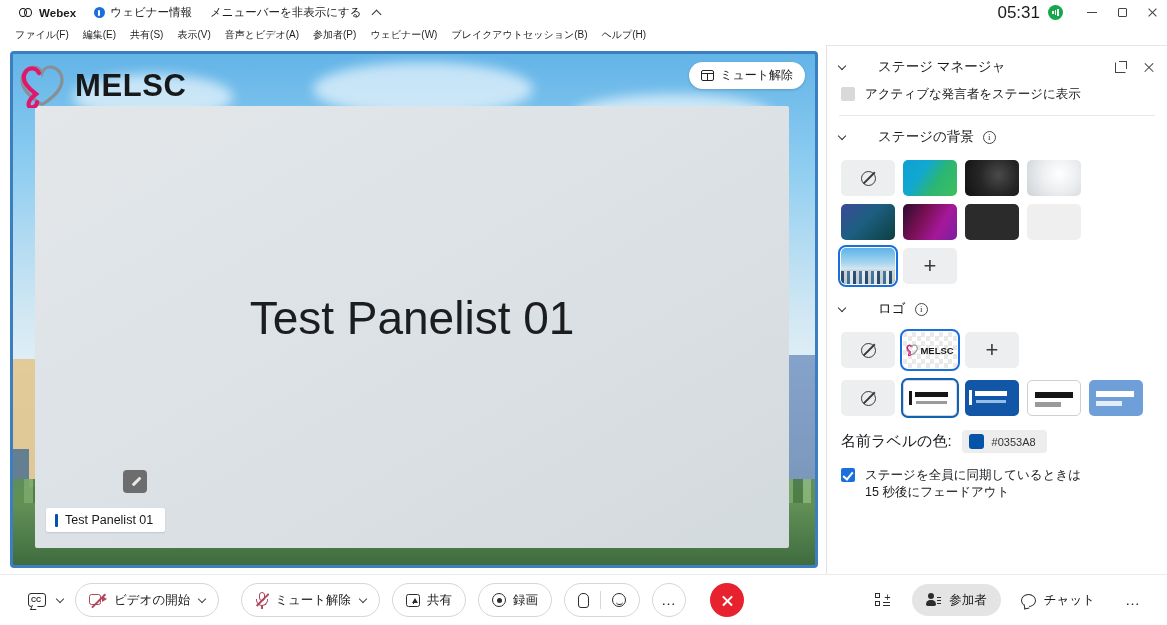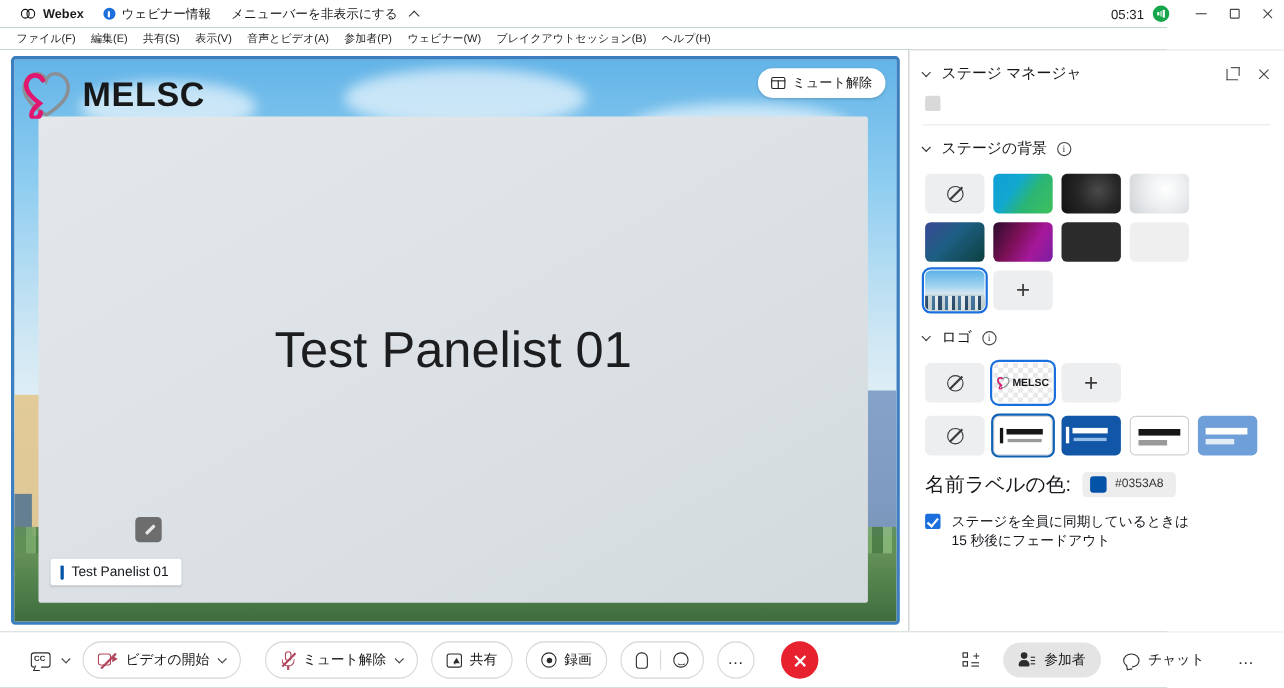--- a/index.html
+++ b/index.html
@@ -2,39 +2,39 @@
 <html><head>
 <meta charset="utf-8">
 <style>
   * { box-sizing: border-box; margin: 0; padding: 0; }
   html, body {
     width: 1167px; height: 625px;
     font-family: "Liberation Sans", "DejaVu Sans", sans-serif;
     background: #ffffff;
     overflow: hidden;
   }
-  #app { position: relative; width: 1061px; height: 625px; background:#14532d; }
+  #app { position: relative; width: 1061px; height: 625px; background:#86efac; }
 
   
   .titlebar {
     position:absolute; left:0; top:0; width:1167px; height:25px;
     display:flex; align-items:center; background:#fff;
   }
   .tb-left { display:flex; align-items:center; gap:0px; padding-left:10px; }
   .tb-item { display:flex; align-items:center; gap:5px; font-size:11.5px; color:#1a1a1a; padding:0 9px; height:25px; }
   .tb-item.webexlogo { font-weight:700; letter-spacing:.1px; }
   .webex-mark { width:15px; height:11px; position:relative; display:inline-block; }
   .webex-mark span { position:absolute; top:1px; width:8px; height:9px; border:1.6px solid #111; border-radius:50%; }
   .webex-mark span:nth-child(1){ left:0; }
   .webex-mark span:nth-child(2){ left:5px; }
   .blue-dot { width:11px; height:11px; border-radius:50%; background:#1a6fdd; position:relative; }
   .blue-dot:after{ content:""; position:absolute; left:4px; top:2.5px; width:2px; height:6px; background:#fff; border-radius:1px;}
   .chev-up { display:inline-block; width:7px; height:7px; border-left:1.3px solid #333; border-top:1.3px solid #333; transform:rotate(45deg); margin-left:6px; position:relative; top:2px;}
   .tb-right { margin-left:auto; display:flex; align-items:center; height:25px; }
-  .clock { font-size:12px; color:#1a1a1a; margin-right:8px;}
+  .clock { font-size:17px; color:#1a1a1a; margin-right:8px;}
   .net-badge { width:15px; height:15px; border-radius:50%; background:#16a64c; display:flex;align-items:center;justify-content:center; margin-right:14px;}
   .net-badge i { display:block; width:1.6px; background:#fff; margin:0 .6px; }
   .net-badge i:nth-child(1){height:3px;}
   .net-badge i:nth-child(2){height:5px;}
   .net-badge i:nth-child(3){height:7px;}
   .win-btn { width:30px;height:25px; display:flex;align-items:center;justify-content:center; color:#555; font-size:12px;}
   .win-min { width:10px;height:1px;background:#444;}
   .win-max { width:9px;height:9px;border:1px solid #444; border-radius:1px;}
   .win-close { position:relative; width:11px;height:11px;}
   .win-close:before,.win-close:after{ content:""; position:absolute; left:0; top:5px; width:11px;height:1px;background:#444;}
@@ -130,21 +130,21 @@
   .ico-popout { width:12px;height:12px; position:relative; }
   .ico-popout:before{content:"";position:absolute;left:0;bottom:0;width:9px;height:9px;border:1.3px solid #444;border-top-color:transparent;border-right-color:transparent;}
   .ico-popout:after{content:"";position:absolute;right:0;top:0;width:7px;height:7px;border-top:1.3px solid #444;border-right:1.3px solid #444;}
   .ico-x { position:relative; width:12px;height:12px;}
   .ico-x:before,.ico-x:after{content:"";position:absolute;left:0;top:5.5px;width:12px;height:1.2px;background:#444;}
   .ico-x:before{transform:rotate(45deg);} .ico-x:after{transform:rotate(-45deg);}
   .panel-sep { height:1px; background:#e6e6e6; margin:0; }
 
   .sec-head { display:flex; align-items:center; padding:12px 12px 6px 12px; }
   .chev-dn { width:6px;height:6px;border-right:1.5px solid #333;border-bottom:1.5px solid #333;transform:rotate(45deg); margin-right:11px; margin-bottom:3px;}
-  .sec-title { font-size:13.5px; color:#161616; font-weight:400;}
+  .sec-title { font-size:13.5px; color:#161616; font-weight:400;margin-left:22px;}
   .info-ico { width:13px;height:13px;border:1.2px solid #444;border-radius:50%; margin-left:9px; display:flex;align-items:center;justify-content:center; font-size:9px; color:#333; font-family:"Liberation Serif",serif;}
   .sec-actions { margin-left:auto; display:flex; align-items:center; gap:16px; }
 
   .chk-row { display:flex; align-items:flex-start; padding:4px 12px 10px 14px; gap:10px;}
   .chk { width:14px;height:14px;border-radius:2px; flex:none; margin-top:1px;}
   .chk.empty { background:#d9d9d9; }
   .chk.on { background:#1a6fdd; position:relative;}
   .chk.on:after { content:""; position:absolute; left:4px; top:1.5px; width:4px; height:8px; border-right:2px solid #fff; border-bottom:2px solid #fff; transform:rotate(40deg);}
   .chk-label { font-size:12.5px; color:#16181c; line-height:17px;}
 
@@ -188,21 +188,21 @@
   .nl-b:after{content:"";position:absolute;left:10px;top:11px;width:32px;height:5px;background:#fff;
       box-shadow:0 8px 0 -1px #94bde8;}
   .nl-c { background:#fff; border:1px solid #cfcfcf;}
   .nl-c:before{content:"";position:absolute;left:7px;top:11px;width:38px;height:6px;background:#161616;}
   .nl-c:after{content:"";position:absolute;left:7px;top:21px;width:26px;height:5px;background:#9a9a9a;}
   .nl-d { background:#6f9fd8;}
   .nl-d:before{content:"";position:absolute;left:7px;top:11px;width:38px;height:6px;background:#ffffff;}
   .nl-d:after{content:"";position:absolute;left:7px;top:21px;width:26px;height:5px;background:#e3edf8;}
 
   .color-row { display:flex; align-items:center; gap:10px; padding:10px 12px 8px 14px; }
-  .color-row .lbl { font-size:18px; color:#16181c;}
+  .color-row .lbl { font-size:15px; color:#16181c;}
   .color-chip { display:flex;align-items:center;gap:8px; background:#ededed; border-radius:4px; padding:4px 11px 4px 7px;}
   .color-box { width:15px;height:15px;border-radius:3px; background:#0353a8;}
   .color-hex { font-size:11px; color:#333; }
 
   .sync-btn { position:absolute; right:14px; bottom:11px;
      background:#1c1c1c; color:#fff; font-size:12px; border-radius:16px; padding:7px 15px; }
 
   
   .toolbar { position:absolute; left:0; top:574px; width:1167px; height:51px; background:#fff;
      border-top:1px solid #ececec; display:flex; align-items:center; }
@@ -360,20 +360,21 @@
       <span class="chev-dn"></span>
       <span class="sec-title">ステージ マネージャ</span>
       <span class="sec-actions">
         <span class="ico-popout"></span>
         <span class="ico-x"></span>
       </span>
     </div>
 
     <div class="chk-row">
       <span class="chk empty"></span>
+      <span class="chk-label">アクティブな発言者をステージに表示</span>
     </div>
     <div class="divider"></div>
 
     <div class="sec-head">
       <span class="chev-dn"></span>
       <span class="sec-title">ステージの背景</span>
       <span class="info-ico">i</span>
     </div>
 
     <div class="swatch-grid">

